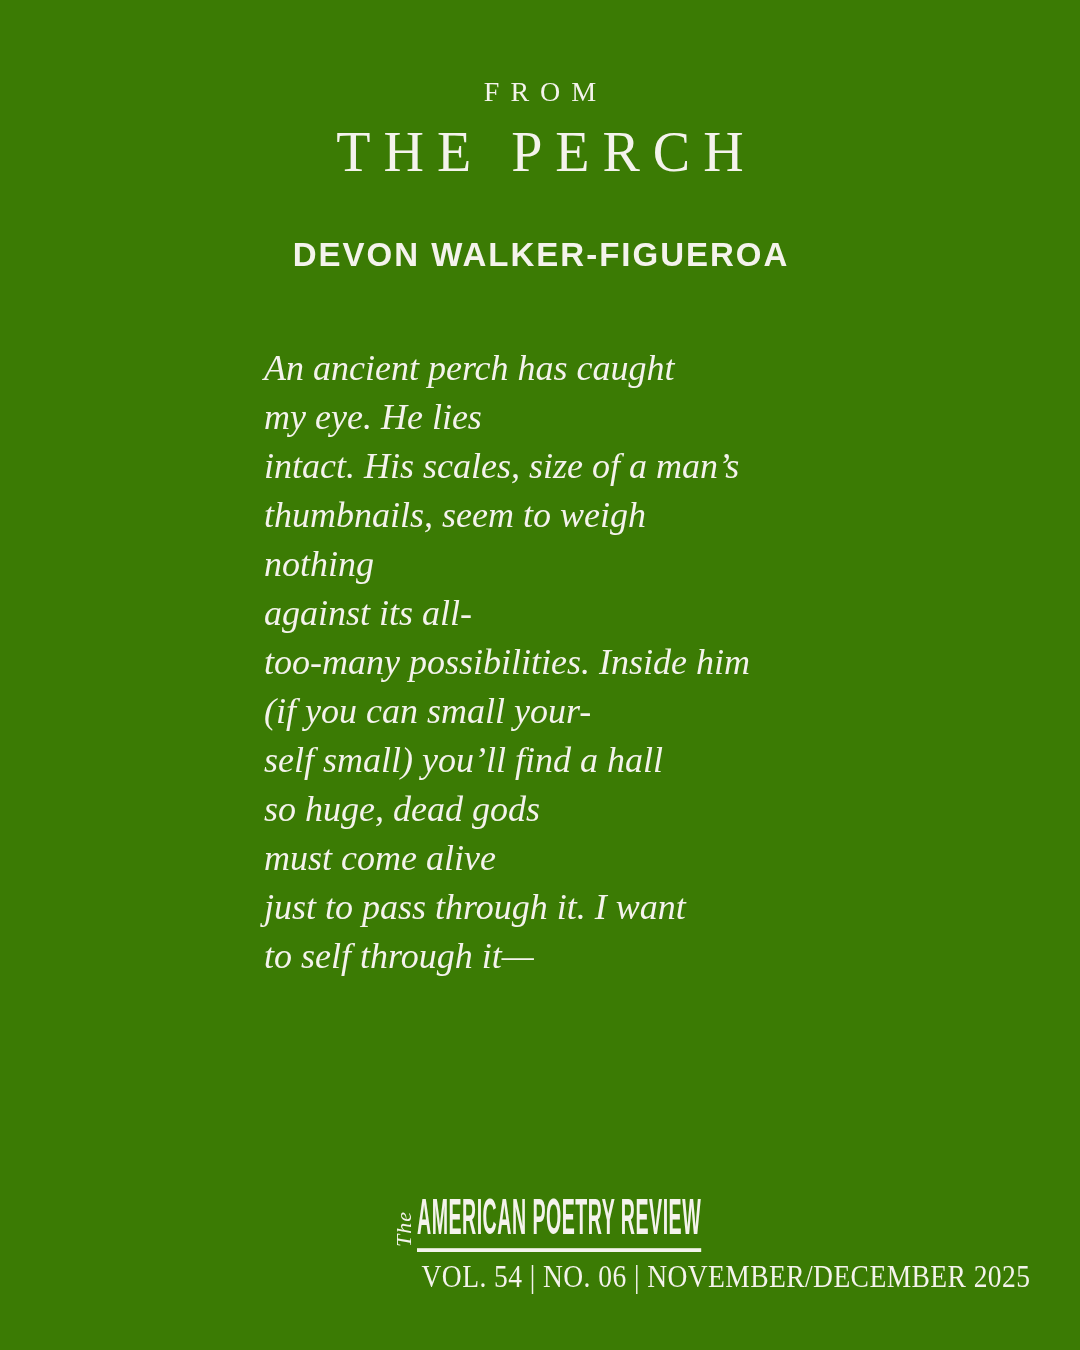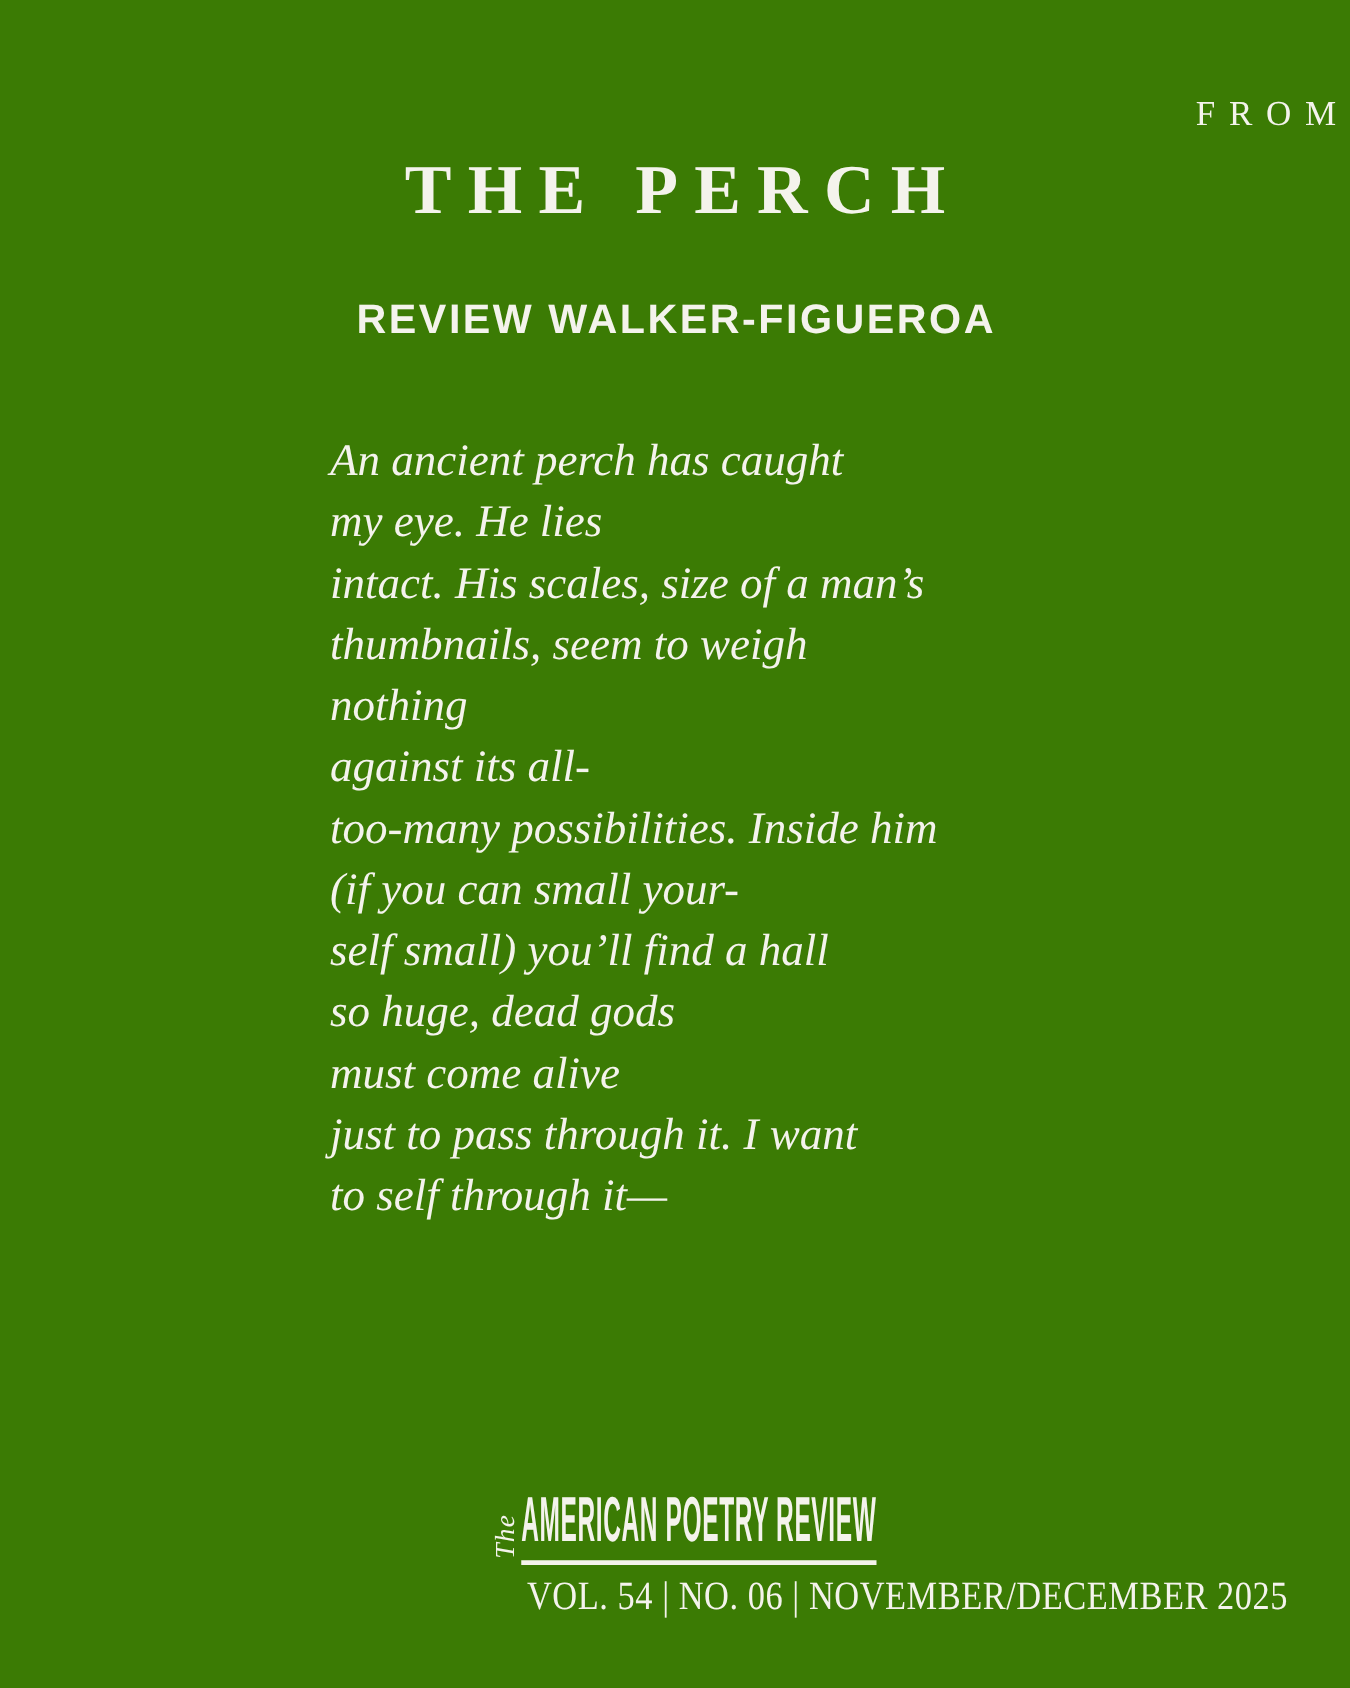--- a/index.html
+++ b/index.html
@@ -10,31 +10,31 @@
   }
   .page {
     position: relative;
     width: 1080px; height: 1350px;
     background: var(--bg, #3b7b04);
     color: var(--fg, #f4f3ec);
     overflow: hidden;
   }
   .kicker {
     position: absolute; top: 76px; left: 0; width: 100%;
-    text-align: right;
+    text-align: center;
     font-family: "Liberation Serif", serif;
     font-size: 28px; font-weight: 400;
     letter-spacing: 11px; text-indent: 11px;
   }
   .title {
     position: absolute; top: 120px; left: 0; width: 100%;
     margin: 0;
     text-align: center;
     font-family: "Liberation Serif", serif;
-    font-size: 56px; font-weight: 700;
+    font-size: 56px; font-weight: 400;
     letter-spacing: 13px; text-indent: 13px;
     white-space: nowrap;
   }
   .author {
     position: absolute; top: 236px; left: 0; width: 100%;
     text-align: center;
     font-family: "Liberation Sans", sans-serif;
     font-size: 33px; font-weight: 700;
     letter-spacing: 2px; text-indent: 2px;
   }
@@ -98,21 +98,21 @@
 </style>
 </head>
 <body>
 
 <div class="page">
 
   <div class="kicker">FROM</div>
 
   <h1 class="title">THE PERCH</h1>
 
-  <div class="author">REVIEW WALKER-FIGUEROA</div>
+  <div class="author">DEVON WALKER-FIGUEROA</div>
 
   <div class="poem">
       <div class="poem-line">An ancient perch has caught</div>
       <div class="poem-line">my eye. He lies</div>
       <div class="poem-line">intact. His scales, size of a man’s</div>
       <div class="poem-line">thumbnails, seem to weigh</div>
       <div class="poem-line">nothing</div>
       <div class="poem-line">against its all-</div>
       <div class="poem-line">too-many possibilities. Inside him</div>
       <div class="poem-line">(if you can small your-</div>

